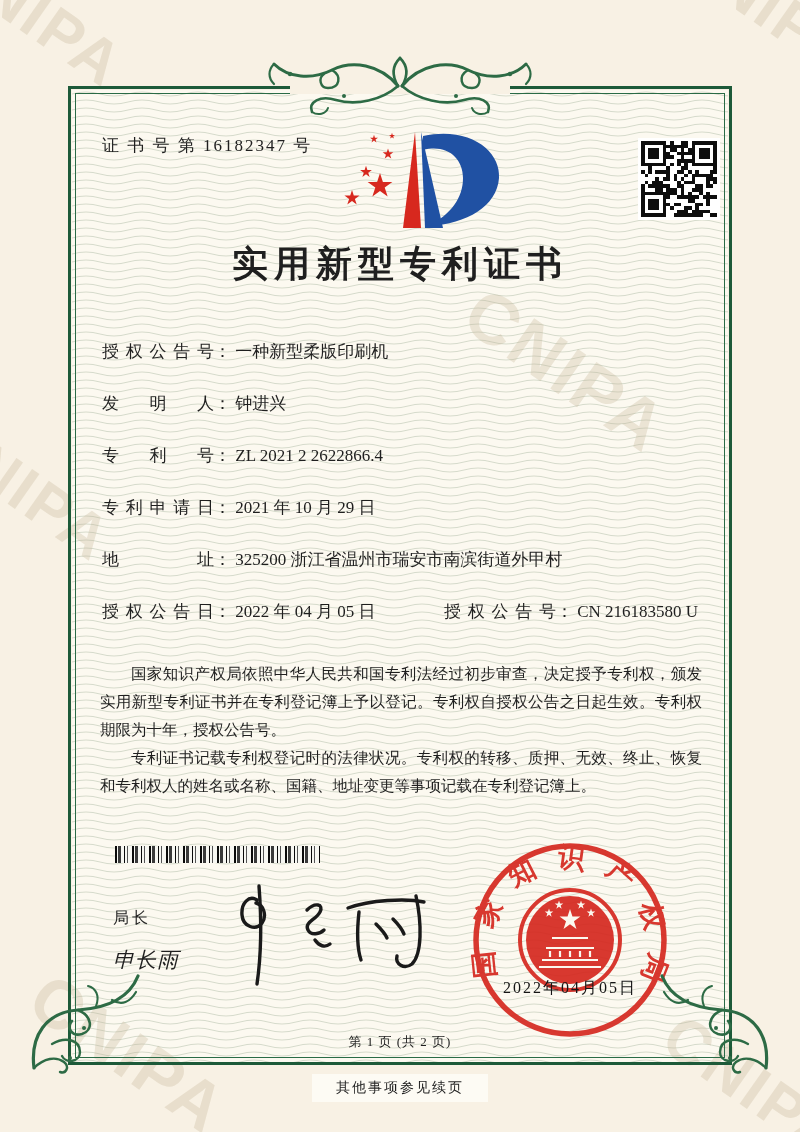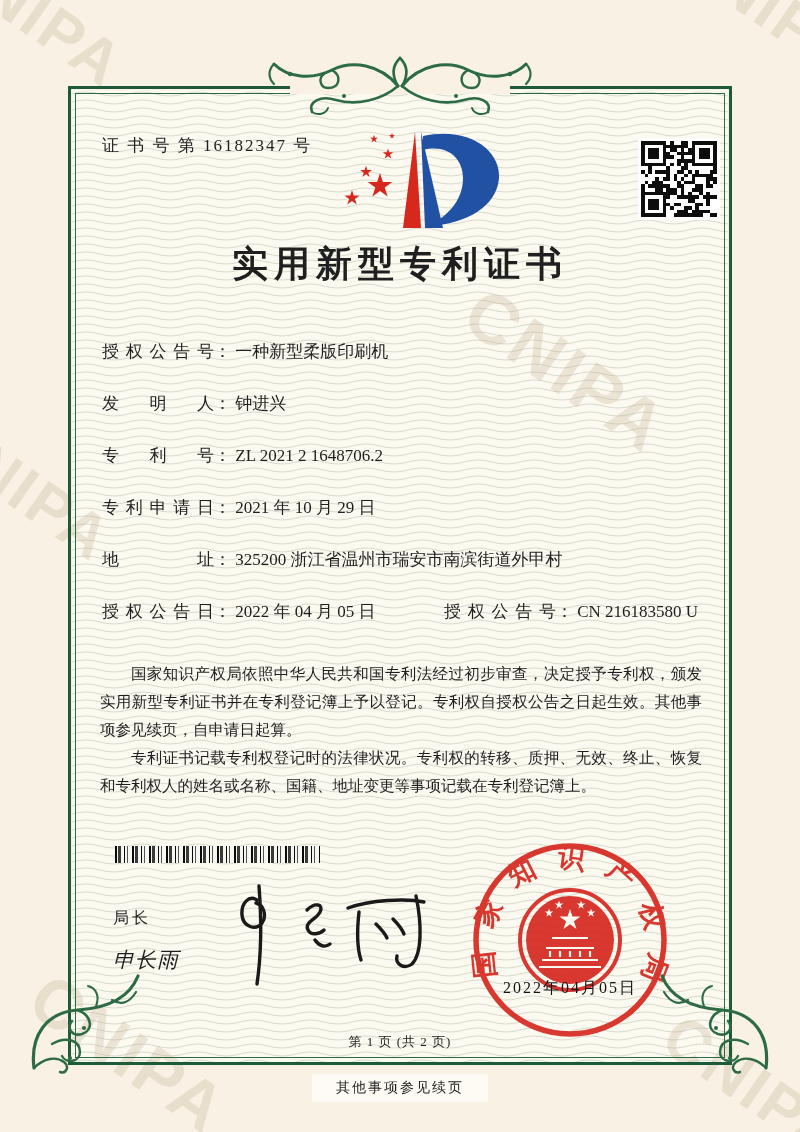--- a/index.html
+++ b/index.html
@@ -396,21 +396,21 @@
       <div class="field-row">
         <span class="field-label">授权公告号</span><span>：</span>
         <span>一种新型柔版印刷机</span>
       </div>
       <div class="field-row">
         <span class="field-label">发明人</span><span>：</span>
         <span>钟进兴</span>
       </div>
       <div class="field-row">
         <span class="field-label">专利号</span><span>：</span>
-        <span>ZL 2021 2 1648706.2</span>
+        <span>ZL 2021 2 2622866.4</span>
       </div>
       <div class="field-row">
         <span class="field-label">专利申请日</span><span>：</span>
         <span>2021 年 10 月 29 日</span>
       </div>
       <div class="field-row">
         <span class="field-label">地址</span><span>：</span>
         <span>325200  浙江省温州市瑞安市南滨街道外甲村</span>
       </div>
       <div class="field-row grant-row">
@@ -419,21 +419,21 @@
           <span>2022 年 04 月 05 日</span>
         </span>
         <span>
           <span class="field-label">授权公告号</span><span>：</span>
           <span>CN 216183580 U</span>
         </span>
       </div>
     </div>
 
     <div class="body-text">
-      <p>国家知识产权局依照中华人民共和国专利法经过初步审查，决定授予专利权，颁发实用新型专利证书并在专利登记簿上予以登记。专利权自授权公告之日起生效。其他事项参见续页，自申请日起算。</p>
+      <p>国家知识产权局依照中华人民共和国专利法经过初步审查，决定授予专利权，颁发实用新型专利证书并在专利登记簿上予以登记。专利权自授权公告之日起生效。专利权期限为十年，授权公告号。</p>
       <p>专利证书记载专利权登记时的法律状况。专利权的转移、质押、无效、终止、恢复和专利权人的姓名或名称、国籍、地址变更等事项记载在专利登记簿上。</p>
     </div>
 
     <div class="barcode"></div>
 
     <div class="signer-title">局长</div>
     <div class="signer-name">申长雨</div>
 
     <svg class="signature" width="228" height="108" viewBox="0 0 228 108" xmlns="http://www.w3.org/2000/svg">
       <g fill="none" stroke="#1a1a1a" stroke-width="3.4" stroke-linecap="round">

